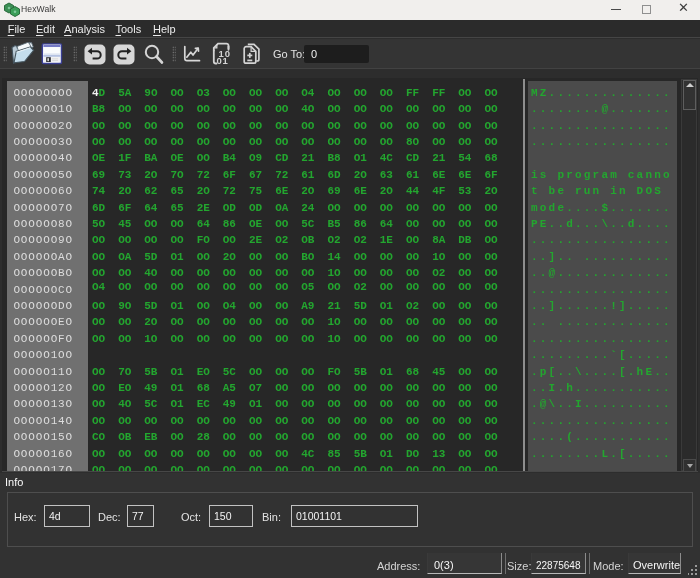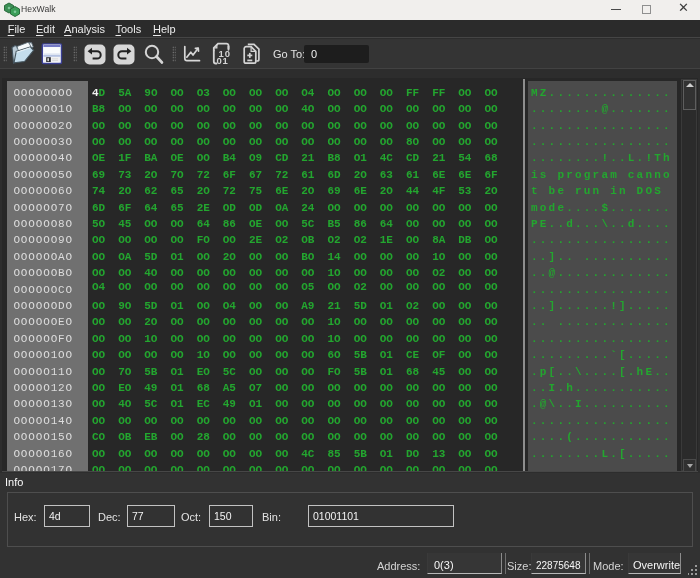--- a/index.html
+++ b/index.html
@@ -180,34 +180,32 @@
     <div class="hr" style="top:105.10px">74&nbsp;&nbsp;2O&nbsp;&nbsp;62&nbsp;&nbsp;65&nbsp;&nbsp;2O&nbsp;&nbsp;72&nbsp;&nbsp;75&nbsp;&nbsp;6E&nbsp;&nbsp;2O&nbsp;&nbsp;69&nbsp;&nbsp;6E&nbsp;&nbsp;2O&nbsp;&nbsp;44&nbsp;&nbsp;4F&nbsp;&nbsp;53&nbsp;&nbsp;2O</div>
     <div class="hr" style="top:121.50px">6D&nbsp;&nbsp;6F&nbsp;&nbsp;64&nbsp;&nbsp;65&nbsp;&nbsp;2E&nbsp;&nbsp;OD&nbsp;&nbsp;OD&nbsp;&nbsp;OA&nbsp;&nbsp;24&nbsp;&nbsp;OO&nbsp;&nbsp;OO&nbsp;&nbsp;OO&nbsp;&nbsp;OO&nbsp;&nbsp;OO&nbsp;&nbsp;OO&nbsp;&nbsp;OO</div>
     <div class="hr" style="top:137.90px">5O&nbsp;&nbsp;45&nbsp;&nbsp;OO&nbsp;&nbsp;OO&nbsp;&nbsp;64&nbsp;&nbsp;86&nbsp;&nbsp;OE&nbsp;&nbsp;OO&nbsp;&nbsp;5C&nbsp;&nbsp;B5&nbsp;&nbsp;86&nbsp;&nbsp;64&nbsp;&nbsp;OO&nbsp;&nbsp;OO&nbsp;&nbsp;OO&nbsp;&nbsp;OO</div>
     <div class="hr" style="top:154.30px">OO&nbsp;&nbsp;OO&nbsp;&nbsp;OO&nbsp;&nbsp;OO&nbsp;&nbsp;FO&nbsp;&nbsp;OO&nbsp;&nbsp;2E&nbsp;&nbsp;O2&nbsp;&nbsp;OB&nbsp;&nbsp;O2&nbsp;&nbsp;O2&nbsp;&nbsp;1E&nbsp;&nbsp;OO&nbsp;&nbsp;8A&nbsp;&nbsp;DB&nbsp;&nbsp;OO</div>
     <div class="hr" style="top:170.70px">OO&nbsp;&nbsp;OA&nbsp;&nbsp;5D&nbsp;&nbsp;O1&nbsp;&nbsp;OO&nbsp;&nbsp;2O&nbsp;&nbsp;OO&nbsp;&nbsp;OO&nbsp;&nbsp;BO&nbsp;&nbsp;14&nbsp;&nbsp;OO&nbsp;&nbsp;OO&nbsp;&nbsp;OO&nbsp;&nbsp;1O&nbsp;&nbsp;OO&nbsp;&nbsp;OO</div>
     <div class="hr" style="top:187.10px">OO&nbsp;&nbsp;OO&nbsp;&nbsp;4O&nbsp;&nbsp;OO&nbsp;&nbsp;OO&nbsp;&nbsp;OO&nbsp;&nbsp;OO&nbsp;&nbsp;OO&nbsp;&nbsp;OO&nbsp;&nbsp;1O&nbsp;&nbsp;OO&nbsp;&nbsp;OO&nbsp;&nbsp;OO&nbsp;&nbsp;O2&nbsp;&nbsp;OO&nbsp;&nbsp;OO</div>
     <div class="hr" style="top:201px">O4&nbsp;&nbsp;OO&nbsp;&nbsp;OO&nbsp;&nbsp;OO&nbsp;&nbsp;OO&nbsp;&nbsp;OO&nbsp;&nbsp;OO&nbsp;&nbsp;OO&nbsp;&nbsp;O5&nbsp;&nbsp;OO&nbsp;&nbsp;O2&nbsp;&nbsp;OO&nbsp;&nbsp;OO&nbsp;&nbsp;OO&nbsp;&nbsp;OO&nbsp;&nbsp;OO</div>
     <div class="hr" style="top:219.90px">OO&nbsp;&nbsp;9O&nbsp;&nbsp;5D&nbsp;&nbsp;O1&nbsp;&nbsp;OO&nbsp;&nbsp;O4&nbsp;&nbsp;OO&nbsp;&nbsp;OO&nbsp;&nbsp;A9&nbsp;&nbsp;21&nbsp;&nbsp;5D&nbsp;&nbsp;O1&nbsp;&nbsp;O2&nbsp;&nbsp;OO&nbsp;&nbsp;OO&nbsp;&nbsp;OO</div>
     <div class="hr" style="top:236.30px">OO&nbsp;&nbsp;OO&nbsp;&nbsp;2O&nbsp;&nbsp;OO&nbsp;&nbsp;OO&nbsp;&nbsp;OO&nbsp;&nbsp;OO&nbsp;&nbsp;OO&nbsp;&nbsp;OO&nbsp;&nbsp;1O&nbsp;&nbsp;OO&nbsp;&nbsp;OO&nbsp;&nbsp;OO&nbsp;&nbsp;OO&nbsp;&nbsp;OO&nbsp;&nbsp;OO</div>
     <div class="hr" style="top:252.70px">OO&nbsp;&nbsp;OO&nbsp;&nbsp;1O&nbsp;&nbsp;OO&nbsp;&nbsp;OO&nbsp;&nbsp;OO&nbsp;&nbsp;OO&nbsp;&nbsp;OO&nbsp;&nbsp;OO&nbsp;&nbsp;1O&nbsp;&nbsp;OO&nbsp;&nbsp;OO&nbsp;&nbsp;OO&nbsp;&nbsp;OO&nbsp;&nbsp;OO&nbsp;&nbsp;OO</div>
-    <div class="hr" style="top:269.10px">OO&nbsp;&nbsp;OO&nbsp;&nbsp;OO&nbsp;&nbsp;OO&nbsp;&nbsp;1O&nbsp;&nbsp;OO&nbsp;&nbsp;OO&nbsp;&nbsp;OO&nbsp;&nbsp;OO&nbsp;&nbsp;6O&nbsp;&nbsp;5B&nbsp;&nbsp;O1&nbsp;&nbsp;CE&nbsp;&nbsp;OF&nbsp;&nbsp;OO&nbsp;&nbsp;OO</div>
     <div class="hr" style="top:285.50px">OO&nbsp;&nbsp;7O&nbsp;&nbsp;5B&nbsp;&nbsp;O1&nbsp;&nbsp;EO&nbsp;&nbsp;5C&nbsp;&nbsp;OO&nbsp;&nbsp;OO&nbsp;&nbsp;OO&nbsp;&nbsp;FO&nbsp;&nbsp;5B&nbsp;&nbsp;O1&nbsp;&nbsp;68&nbsp;&nbsp;45&nbsp;&nbsp;OO&nbsp;&nbsp;OO</div>
     <div class="hr" style="top:301.90px">OO&nbsp;&nbsp;EO&nbsp;&nbsp;49&nbsp;&nbsp;O1&nbsp;&nbsp;68&nbsp;&nbsp;A5&nbsp;&nbsp;O7&nbsp;&nbsp;OO&nbsp;&nbsp;OO&nbsp;&nbsp;OO&nbsp;&nbsp;OO&nbsp;&nbsp;OO&nbsp;&nbsp;OO&nbsp;&nbsp;OO&nbsp;&nbsp;OO&nbsp;&nbsp;OO</div>
     <div class="hr" style="top:318.30px">OO&nbsp;&nbsp;4O&nbsp;&nbsp;5C&nbsp;&nbsp;O1&nbsp;&nbsp;EC&nbsp;&nbsp;49&nbsp;&nbsp;O1&nbsp;&nbsp;OO&nbsp;&nbsp;OO&nbsp;&nbsp;OO&nbsp;&nbsp;OO&nbsp;&nbsp;OO&nbsp;&nbsp;OO&nbsp;&nbsp;OO&nbsp;&nbsp;OO&nbsp;&nbsp;OO</div>
     <div class="hr" style="top:334.70px">OO&nbsp;&nbsp;OO&nbsp;&nbsp;OO&nbsp;&nbsp;OO&nbsp;&nbsp;OO&nbsp;&nbsp;OO&nbsp;&nbsp;OO&nbsp;&nbsp;OO&nbsp;&nbsp;OO&nbsp;&nbsp;OO&nbsp;&nbsp;OO&nbsp;&nbsp;OO&nbsp;&nbsp;OO&nbsp;&nbsp;OO&nbsp;&nbsp;OO&nbsp;&nbsp;OO</div>
     <div class="hr" style="top:351.10px">CO&nbsp;&nbsp;OB&nbsp;&nbsp;EB&nbsp;&nbsp;OO&nbsp;&nbsp;28&nbsp;&nbsp;OO&nbsp;&nbsp;OO&nbsp;&nbsp;OO&nbsp;&nbsp;OO&nbsp;&nbsp;OO&nbsp;&nbsp;OO&nbsp;&nbsp;OO&nbsp;&nbsp;OO&nbsp;&nbsp;OO&nbsp;&nbsp;OO&nbsp;&nbsp;OO</div>
     <div class="hr" style="top:367.50px">OO&nbsp;&nbsp;OO&nbsp;&nbsp;OO&nbsp;&nbsp;OO&nbsp;&nbsp;OO&nbsp;&nbsp;OO&nbsp;&nbsp;OO&nbsp;&nbsp;OO&nbsp;&nbsp;4C&nbsp;&nbsp;85&nbsp;&nbsp;5B&nbsp;&nbsp;O1&nbsp;&nbsp;DO&nbsp;&nbsp;13&nbsp;&nbsp;OO&nbsp;&nbsp;OO</div>
     <div class="hr" style="top:383.90px">OO&nbsp;&nbsp;OO&nbsp;&nbsp;OO&nbsp;&nbsp;OO&nbsp;&nbsp;OO&nbsp;&nbsp;OO&nbsp;&nbsp;OO&nbsp;&nbsp;OO&nbsp;&nbsp;OO&nbsp;&nbsp;OO&nbsp;&nbsp;OO&nbsp;&nbsp;OO&nbsp;&nbsp;OO&nbsp;&nbsp;OO&nbsp;&nbsp;OO&nbsp;&nbsp;OO</div>
     <div style="position:absolute;left:526px;top:3px;width:149px;height:391px;overflow:hidden">
         <div class="cr" style="top:3.70px">MZ..............</div>
       <div class="cr" style="top:20.10px">........@.......</div>
       <div class="cr" style="top:36.50px">................</div>
       <div class="cr" style="top:52.90px">................</div>
-      <div class="cr" style="top:69.30px">........!..L.!Th</div>
       <div class="cr" style="top:85.70px">is program canno</div>
       <div class="cr" style="top:118.50px">mode....$.......</div>
       <div class="cr" style="top:102.10px">t be run in DOS </div>
       <div class="cr" style="top:134.90px">PE..d...\..d....</div>
       <div class="cr" style="top:151.30px">................</div>
       <div class="cr" style="top:167.70px">..].. ..........</div>
       <div class="cr" style="top:184.10px">..@.............</div>
       <div class="cr" style="top:200.50px">................</div>
       <div class="cr" style="top:216.90px">..]......!].....</div>
       <div class="cr" style="top:233.30px">.. .............</div>
@@ -226,25 +224,25 @@
     <div id="sup"></div>
     <div id="sdownbox"></div>
     <div id="sdown"></div>
   </div>
   <div id="botbg"></div>
   <div id="infolbl">Info</div>
   <div id="infobox"></div>
   <div class="flbl" style="left:14px">Hex:</div>
   <div class="fin" style="left:44px;width:46px">4d</div>
   <div class="flbl" style="left:98px">Dec:</div>
-  <div class="fin" style="left:127px;width:48px">77</div>
+  <div class="fin" style="left:127px;width:27px">77</div>
   <div class="flbl" style="left:181px">Oct:</div>
   <div class="fin" style="left:209px;width:44px">150</div>
   <div class="flbl" style="left:262px">Bin:</div>
-  <div class="fin" style="left:308px;width:146px">01001101</div>
+  <div class="fin" style="left:291px;width:127px">01001101</div>
   <div class="slbl" style="left:377px">Address:</div>
   <div class="sval" style="left:427px;width:75px;padding-left:6px">0(3)</div>
   <div class="ssep" style="left:505px"></div>
   <div class="slbl" style="left:507px">Size:</div>
   <div class="sval" style="left:531px;width:55px;padding-left:4px;font-size:10px">22875648</div>
   <div class="ssep" style="left:589px"></div>
   <div class="slbl" style="left:593px">Mode:</div>
   <div class="sval" style="left:628px;width:53px;padding-left:4px">Overwrite</div>
   <div id="grip"></div>
 </div>

